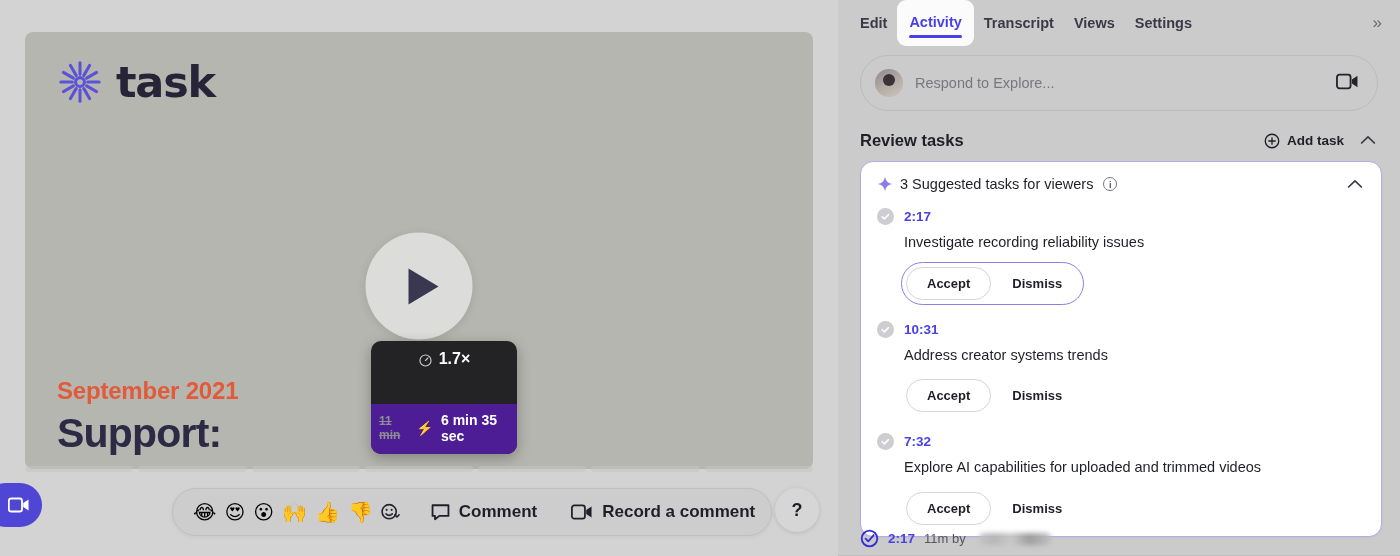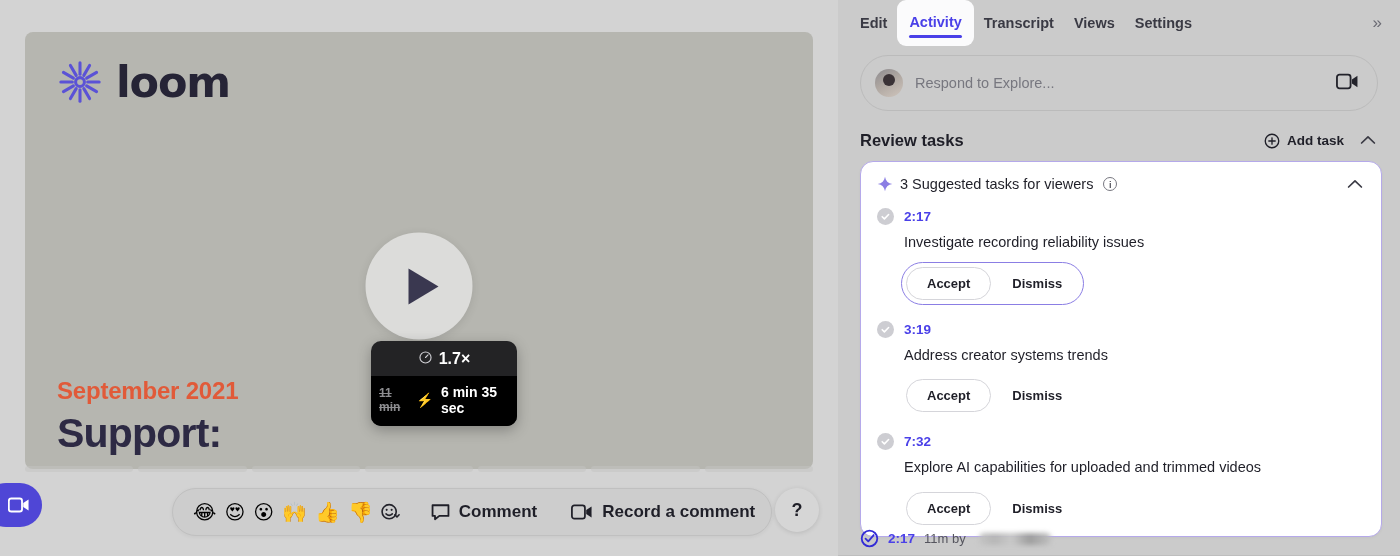--- a/index.html
+++ b/index.html
@@ -50,22 +50,22 @@
 
   
   .speed-card {
     position: absolute; left: 346px; top: 309px;
     width: 146px;
     background: #232325;
     border-radius: 10px;
     overflow: hidden;
     box-shadow: 0 4px 14px rgba(0,0,0,.28);
   }
-  .speed-top { display: flex; align-items: flex-start; justify-content: center; gap: 6px; padding: 9px 0 8px; color: #ffffff; font-size: 16px; font-weight: 600; }
-  .speed-bottom { display: flex; align-items: center; justify-content: center; gap: 7px; background: #000000; padding: 8px 8px 10px; }
+  .speed-top { display: flex; align-items: flex-end; justify-content: center; gap: 6px; padding: 9px 0 8px; color: #ffffff; font-size: 16px; font-weight: 600; }
+  .speed-bottom { display: flex; align-items: center; justify-content: center; gap: 7px; background: #4c1d95; padding: 8px 8px 10px; margin-top: 28px; }
   .dur-old { color: #8d8d90; font-size: 12px; font-weight: 700; text-decoration: line-through; }
   .bolt { color: #f0b429; font-size: 14px; line-height: 1; }
   .dur-new { color: #ffffff; font-size: 14px; font-weight: 700; }
 
   
   .chapter-strip { position: absolute; left: 25px; top: 466px; width: 788px; height: 6px; display: flex; gap: 5px; opacity: .5; }
   .chapter-seg { flex: 1; height: 6px; border-radius: 3px; background: #c4c4c2; }
 
   
   .react-bar {
@@ -209,21 +209,21 @@
             <line x1="34" y1="41.3" x2="28" y2="30.9"></line>
             <line x1="24" y1="44" x2="24" y2="32"></line>
             <line x1="14" y1="41.3" x2="20" y2="30.9"></line>
             <line x1="6.7" y1="34" x2="17.1" y2="28"></line>
             <line x1="4" y1="24" x2="16" y2="24"></line>
             <line x1="6.7" y1="14" x2="17.1" y2="20"></line>
             <line x1="14" y1="6.7" x2="20" y2="17.1"></line>
           </g>
           <circle cx="24" cy="24" r="4.6" fill="none" stroke="#5b52d6" stroke-width="3.2"></circle>
         </svg>
-        <span class="loom-word">loom</span>
+        <span class="loom-word">task</span>
       </div>
 
       <div class="slide-date">September 2021</div>
       <div class="slide-title">Support:</div>
 
       <div class="play-btn">
         <div class="play-tri"></div>
       </div>
 
       <div class="speed-card">
@@ -370,21 +370,21 @@
         </div>
       </div>
 
       <div class="task">
         <div class="task-row">
           <span class="check-circle">
             <svg width="11" height="11" viewBox="0 0 12 12">
               <path d="M2.4 6.2 L4.8 8.6 L9.4 3.8" fill="none" stroke="#ffffff" stroke-width="1.7" stroke-linecap="round" stroke-linejoin="round"></path>
             </svg>
           </span>
-          <span class="task-time">3:19</span>
+          <span class="task-time">10:31</span>
         </div>
         <div class="task-text">Address creator systems trends</div>
         <div class="task-actions">
           <button class="btn-accept">Accept</button>
           <button class="btn-dismiss">Dismiss</button>
         </div>
       </div>
 
       <div class="task">
         <div class="task-row">

